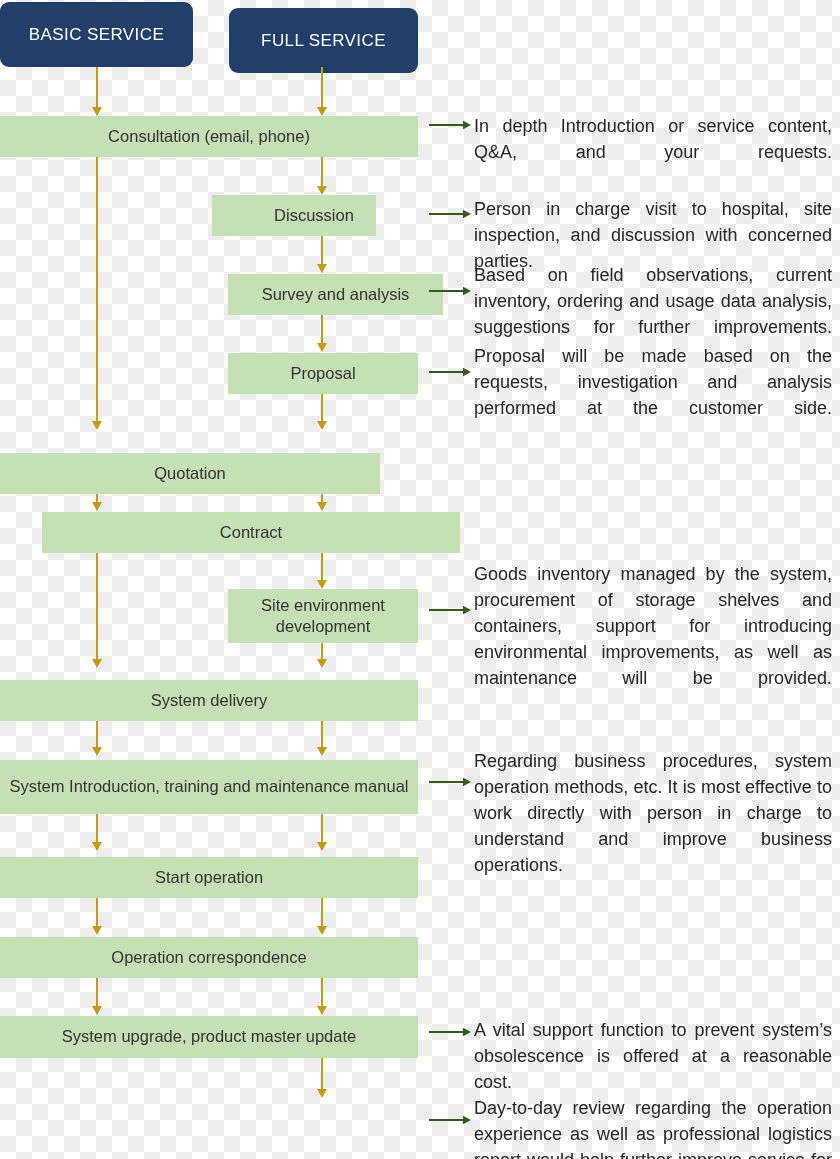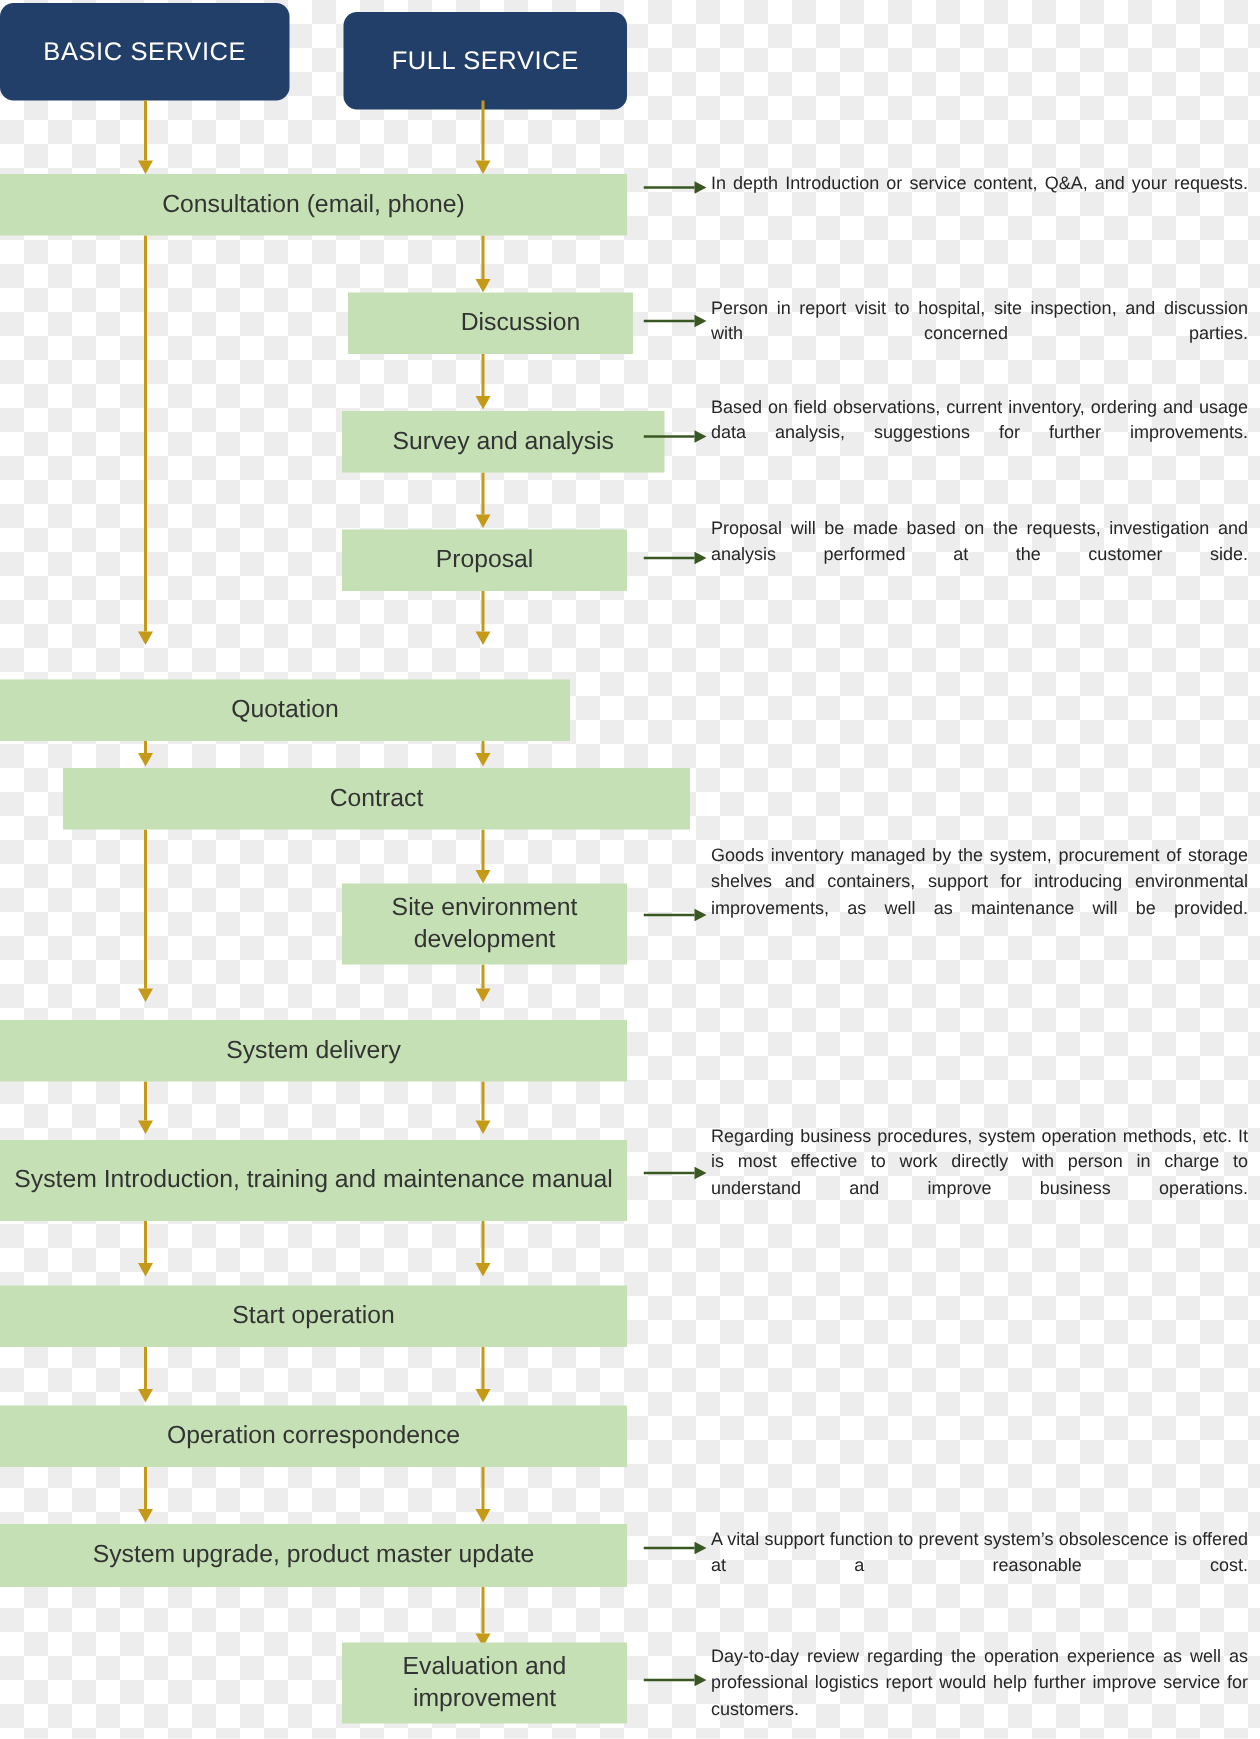--- a/index.html
+++ b/index.html
@@ -65,21 +65,21 @@
     width: 0; height: 0;
     border-left: 5.5px solid transparent;
     border-right: 5.5px solid transparent;
     border-top: 9px solid #C49A18;
   }
 
   
   .note {
     position: absolute;
     color: #262626;
-    font-size: 12px;
+    font-size: 18px;
     line-height: 1.44;
     text-align: justify;
     text-justify: inter-word;
   }
   .note-arrow {
     position: absolute;
     height: 12px;
     display: block;
   }
 
@@ -159,21 +159,21 @@
   <div class="gold-line" style="left:321px; top:978px; height:28px;"></div>
   <div class="gold-head" style="left:317px; top:1006px;"></div>
 
   <div class="gold-line" style="left:321px; top:1058px; height:31px;"></div>
   <div class="gold-head" style="left:317px; top:1089px;"></div>
 
   <div class="proc-box" style="left:0px; top:116px; width:418px; height:41px;">
     <span>Consultation (email, phone)</span>
   </div>
 
-  <div class="proc-box" style="left:232px; top:195px; width:190px; height:41px;padding-left:48px;">
+  <div class="proc-box" style="left:212px; top:195px; width:164px; height:41px;padding-left:48px;">
     <span>Discussion</span>
   </div>
 
   <div class="proc-box" style="left:228px; top:274px; width:215px; height:41px;">
     <span>Survey and analysis</span>
   </div>
 
   <div class="proc-box" style="left:228px; top:353px; width:190px; height:41px;">
     <span>Proposal</span>
   </div>
@@ -203,23 +203,20 @@
   </div>
 
   <div class="proc-box" style="left:0px; top:937px; width:418px; height:41px;">
     <span>Operation correspondence</span>
   </div>
 
   <div class="proc-box" style="left:0px; top:1016px; width:418px; height:42px;">
     <span>System upgrade, product master update</span>
   </div>
 
-  <div class="proc-box" style="left:228px; top:1095px; width:190px; height:54px;">
-    <span>Evaluation and improvement</span>
-  </div>
 
   <svg class="note-arrow" style="left:429px; top:119px; width:42px;" viewBox="0 0 42 12">
     <line x1="0" y1="6" x2="34" y2="6" stroke="#385723" stroke-width="1.8"></line>
     <polygon points="34,1.8 42,6 34,10.2" fill="#385723"></polygon>
   </svg>
   <svg class="note-arrow" style="left:429px; top:208px; width:42px;" viewBox="0 0 42 12">
     <line x1="0" y1="6" x2="34" y2="6" stroke="#385723" stroke-width="1.8"></line>
     <polygon points="34,1.8 42,6 34,10.2" fill="#385723"></polygon>
   </svg>
   <svg class="note-arrow" style="left:429px; top:285px; width:42px;" viewBox="0 0 42 12">
@@ -245,21 +242,21 @@
   <svg class="note-arrow" style="left:429px; top:1114px; width:42px;" viewBox="0 0 42 12">
     <line x1="0" y1="6" x2="34" y2="6" stroke="#385723" stroke-width="1.8"></line>
     <polygon points="34,1.8 42,6 34,10.2" fill="#385723"></polygon>
   </svg>
 
   <div class="note" style="left:474px; top:114px; width:358px;">
     <span class="note-text">In depth Introduction or service content, Q&amp;A, and your requests.</span>
   </div>
 
   <div class="note" style="left:474px; top:197px; width:358px;">
-    <span class="note-text">Person in report visit to hospital, site inspection, and discussion with concerned parties.</span>
+    <span class="note-text">Person in charge visit to hospital, site inspection, and discussion with concerned parties.</span>
   </div>
 
   <div class="note" style="left:474px; top:263px; width:358px;">
     <span class="note-text">Based on field observations, current inventory, ordering and usage data analysis, suggestions for further improvements.</span>
   </div>
 
   <div class="note" style="left:474px; top:344px; width:358px;">
     <span class="note-text">Proposal will be made based on the requests, investigation and analysis performed at the customer side.</span>
   </div>
 

